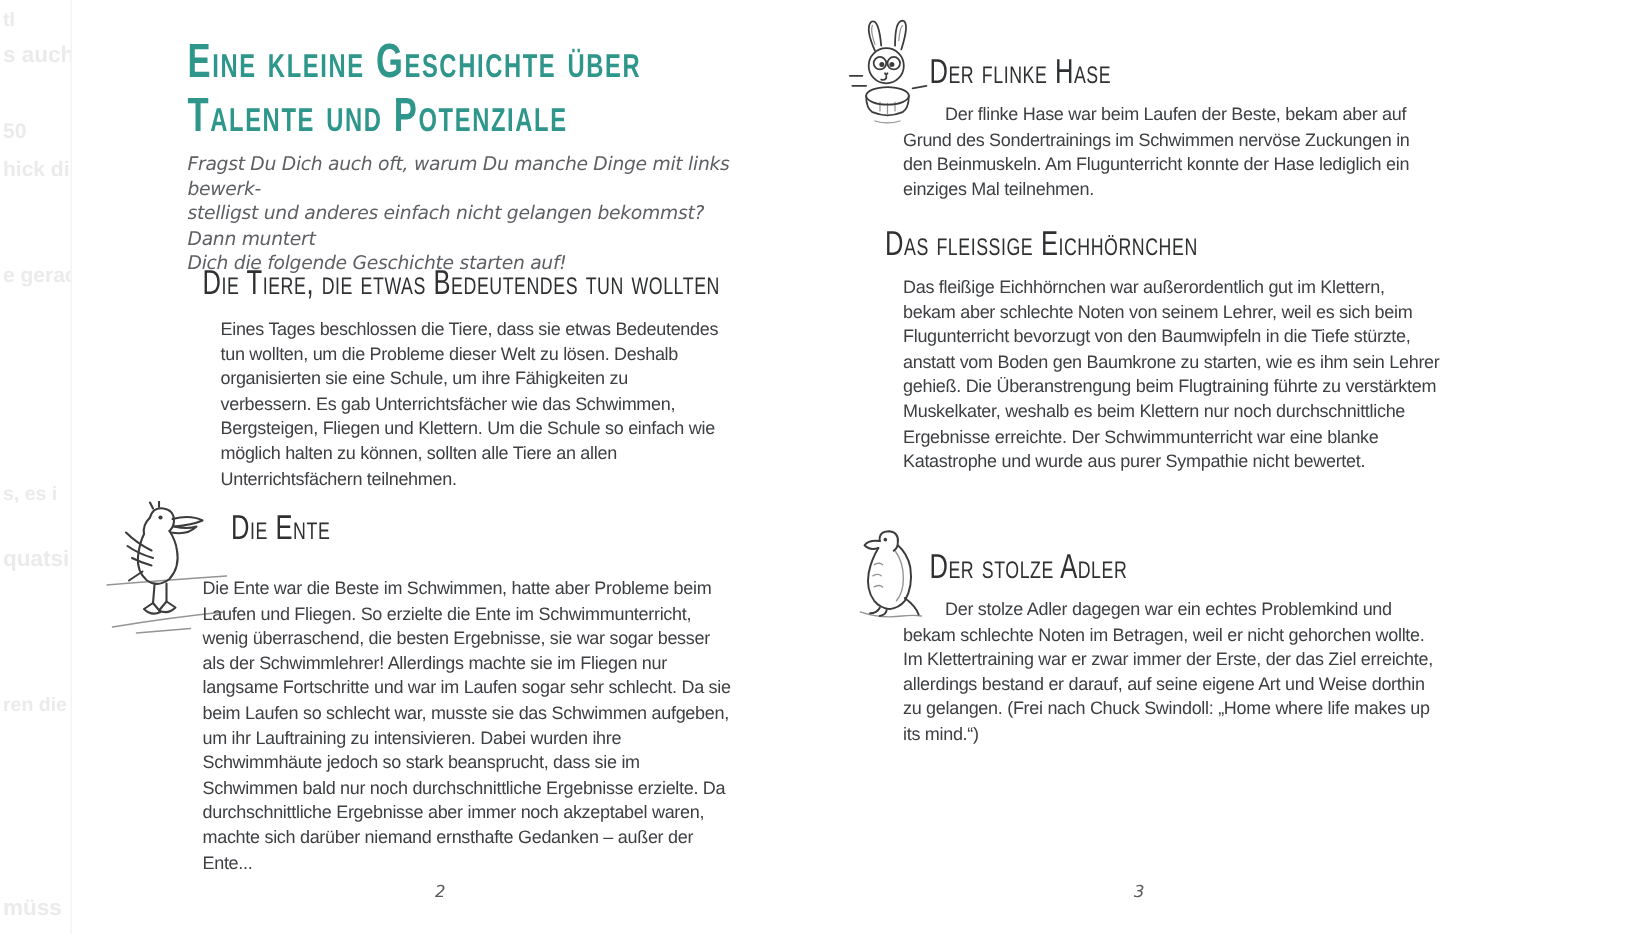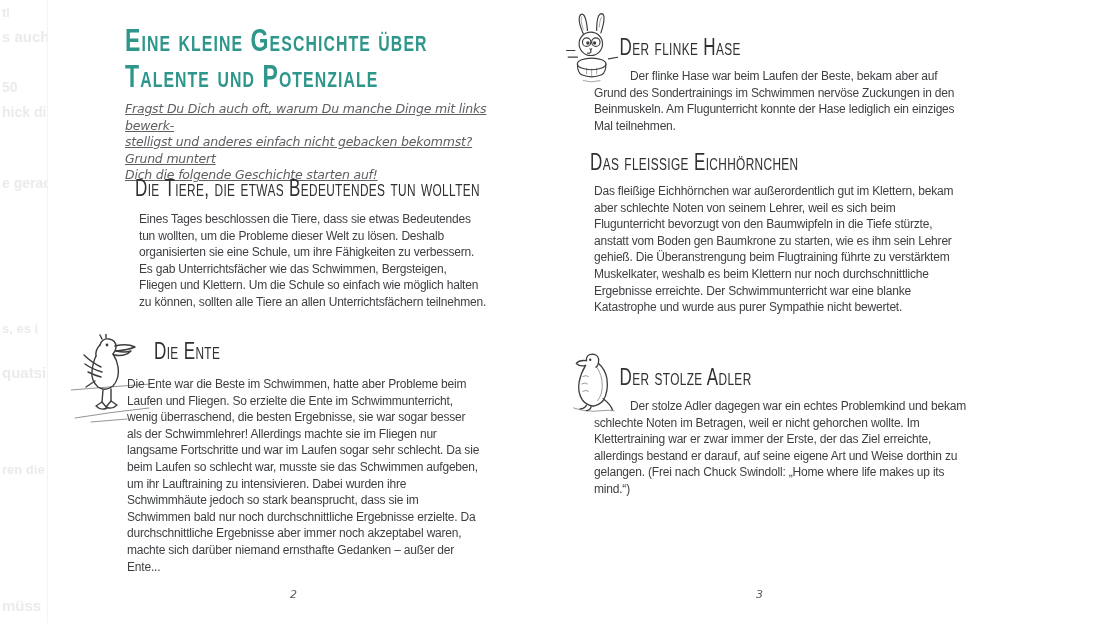--- a/index.html
+++ b/index.html
@@ -65,21 +65,21 @@
     font-size: 23px;
     line-height: 26px;
     letter-spacing: 0.5px;
     color: #2e3032;
     white-space: nowrap;
     transform: scaleX(0.74);
     transform-origin: 0 50%;
   }
 
   .body-text {
-    margin: 4px;
+    margin: 12px;
     font-size: 12px;
     line-height: 16.6px;
     letter-spacing: -0.2px;
     color: #3d3f42;
     text-align: left;
   }
 
   .abs { position: absolute; }
 
   .illo-float { float: left; }
@@ -114,23 +114,23 @@
     <span class="edge-frag" style="top:597px; font-size:15px;">müss</span>
   </div>
 
   <div class="page page-left">
 
     <h1 class="page-title abs" style="left:78px; top:22px;">
       <span class="tline">Eine kleine Geschichte über</span>
       <span class="tline">Talente und Potenziale</span>
     </h1>
 
-    <div class="hand abs" style="left:78px; top:101px; width:368px;text-decoration:underline;">
+    <div class="hand abs" style="left:78px; top:101px; width:368px;">
       <span class="iline">Fragst Du Dich auch oft, warum Du manche Dinge mit links bewerk-</span>
-      <span class="iline">stelligst und anderes einfach nicht gebacken bekommst? Grund muntert</span>
+      <span class="iline">stelligst und anderes einfach nicht gelangen bekommst? Dann muntert</span>
       <span class="iline">Dich die folgende Geschichte starten auf!</span>
     </div>
 
     <div class="abs" style="left:88px; top:175px; width:356px;">
       <h2 class="heading">Die Tiere, die etwas Bedeutendes tun wollten</h2>
       <p class="body-text" style="margin-top:10px;">Eines Tages beschlossen die Tiere, dass sie etwas Bedeutendes tun wollten, um die Probleme dieser Welt zu lösen. Deshalb organisierten sie eine Schule, um ihre Fähigkeiten zu verbessern. Es gab Unterrichtsfächer wie das Schwimmen, Bergsteigen, Fliegen und Klettern. Um die Schule so einfach wie möglich halten zu können, sollten alle Tiere an allen Unterrichtsfächern teilnehmen.</p>
     </div>
 
     <div class="illo abs" style="left:24px; top:334px; width:82px; height:98px;">
       <svg width="82" height="98" viewBox="0 0 82 98" class="line-art" aria-hidden="true">

